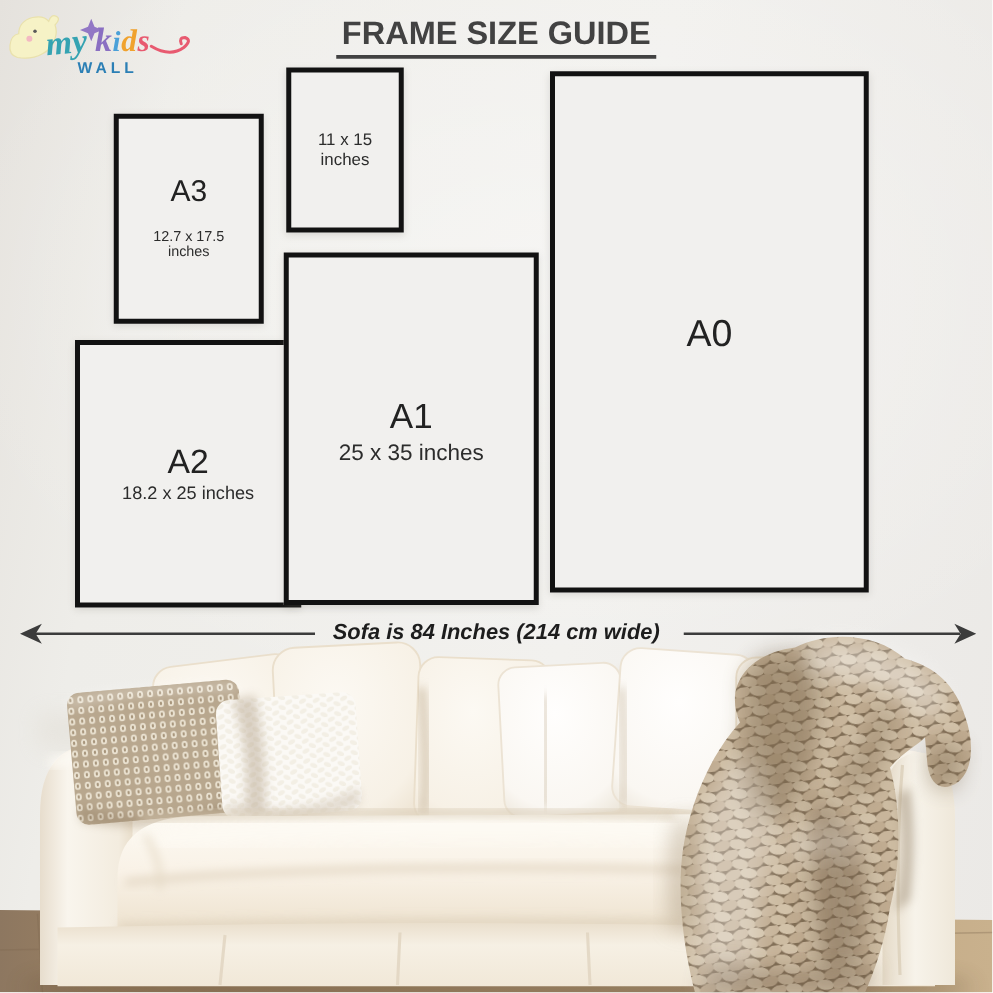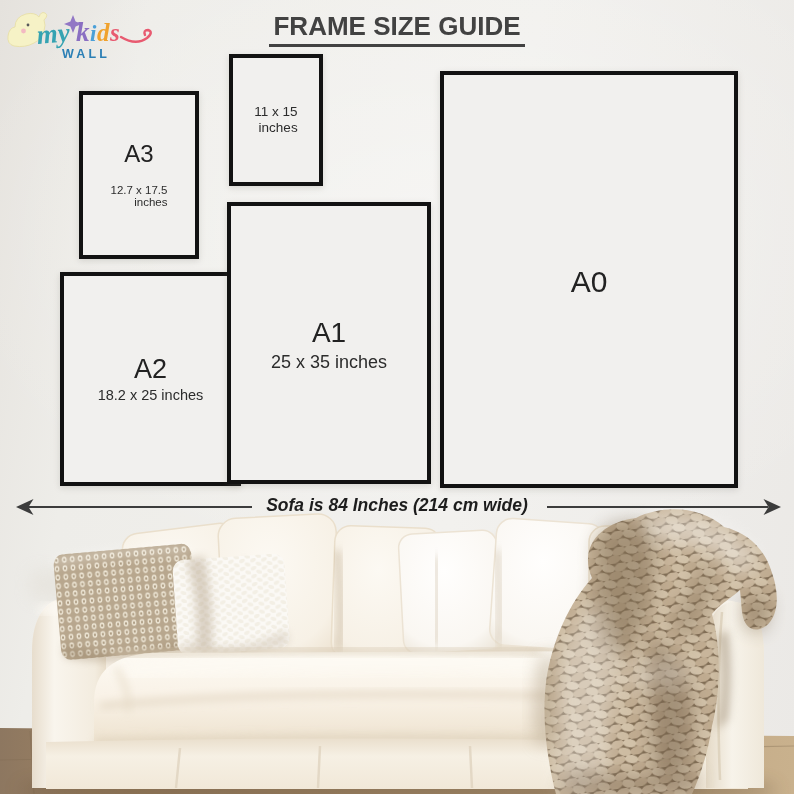--- a/index.html
+++ b/index.html
@@ -6,21 +6,21 @@
 #stage{position:relative;width:794px;height:794px;overflow:hidden;
   background:
     radial-gradient(ellipse 700px 500px at 55% 30%, rgba(255,255,255,.4), rgba(255,255,255,0) 70%),
     linear-gradient(100deg,#e5e2dd 0%,#eeede9 16%,#f1f0ed 58%,#ebe9e6 100%);
   font-family:"Liberation Sans",sans-serif;}
 #photo{position:absolute;left:0;top:0}
 .frame{position:absolute;border:4px solid #121212;background:#f1f0ee;box-sizing:border-box;
   display:flex;flex-direction:column;align-items:center;justify-content:center;
   box-shadow:0 2px 6px rgba(120,115,105,.22);}
 .frame .big{color:#222;line-height:1.06;}
-.frame .sub{color:#2c2c2c;text-align:right;}
+.frame .sub{color:#2c2c2c;text-align:center;}
 #title{position:absolute;left:0;top:11px;width:794px;text-align:center;
   font-weight:bold;font-size:26px;letter-spacing:0;color:#424242;}
 #title .t{display:inline-block;border-bottom:3px solid #424242;padding:0 4px 2px 4px;}
 #sofa-label{position:absolute;left:0;top:495px;width:794px;text-align:center;
   font-style:italic;font-weight:bold;font-size:17.5px;color:#1d1d1d;letter-spacing:0px;}
 </style>
 </head>
 <body>
 <div id="stage">
 
@@ -185,40 +185,40 @@
     <text x="90" y="41" font-size="23" fill="#4aa0d8">i</text>
     <text x="97" y="41" font-size="25" fill="#f0a22e">d</text>
     <text x="110" y="41" font-size="25" fill="#e85a70">s</text>
     <path d="M121,37 Q136,46 147,38 Q154,32 148,30 Q143,30 145,35" stroke="#e85a70" stroke-width="2.4" fill="none" stroke-linecap="round"></path>
   </g>
   <text x="62" y="58" font-size="12.5" font-weight="bold" fill="#2b7fb5" letter-spacing="3.2" font-family="Liberation Sans,sans-serif">WALL</text>
 </svg>
 
 <div id="title"><span class="t">FRAME SIZE GUIDE</span></div>
 
-<div class="frame" style="left:79px;top:91px;width:120px;height:168px">
+<div class="frame" style="left:91px;top:91px;width:120px;height:168px">
   <div class="big" style="font-size:24px">A3</div>
   <div class="sub" style="font-size:11.5px;line-height:12.5px;margin-top:17px">12.7 x 17.5<br>inches</div>
 </div>
 
 <div class="frame" style="left:229px;top:54px;width:94px;height:132px">
   <div class="sub" style="font-size:13.5px;line-height:16px">11 x 15<br>inches</div>
 </div>
 
 <div class="frame" style="left:60px;top:272px;width:181px;height:214px">
   <div class="big" style="font-size:27px">A2</div>
   <div class="sub" style="font-size:14.5px;margin-top:4px">18.2 x 25 inches</div>
 </div>
 
 <div class="frame" style="left:227px;top:202px;width:204px;height:282px;padding-top:5px">
   <div class="big" style="font-size:28px">A1</div>
   <div class="sub" style="font-size:18px;margin-top:4px">25 x 35 inches</div>
 </div>
 
-<div class="frame" style="left:440px;top:71px;width:298px;height:417px;padding-top:5px">
+<div class="frame" style="left:440px;top:57px;width:255px;height:417px;padding-top:5px">
   <div class="big" style="font-size:30px">A0</div>
 </div>
 
 <svg width="794" height="30" viewBox="0 0 794 30" style="position:absolute;left:0;top:494px">
   <line x1="26" y1="13" x2="252" y2="13" stroke="#3c3c3c" stroke-width="2"></line>
   <line x1="547" y1="13" x2="768" y2="13" stroke="#3c3c3c" stroke-width="2"></line>
   <path d="M16,13 L33.5,5 L28.5,13 L33.5,21 Z" fill="#3c3c3c"></path>
   <path d="M781,13 L763.5,5 L768.5,13 L763.5,21 Z" fill="#3c3c3c"></path>
 </svg>
 <div id="sofa-label">Sofa is 84 Inches (214 cm wide)</div>

